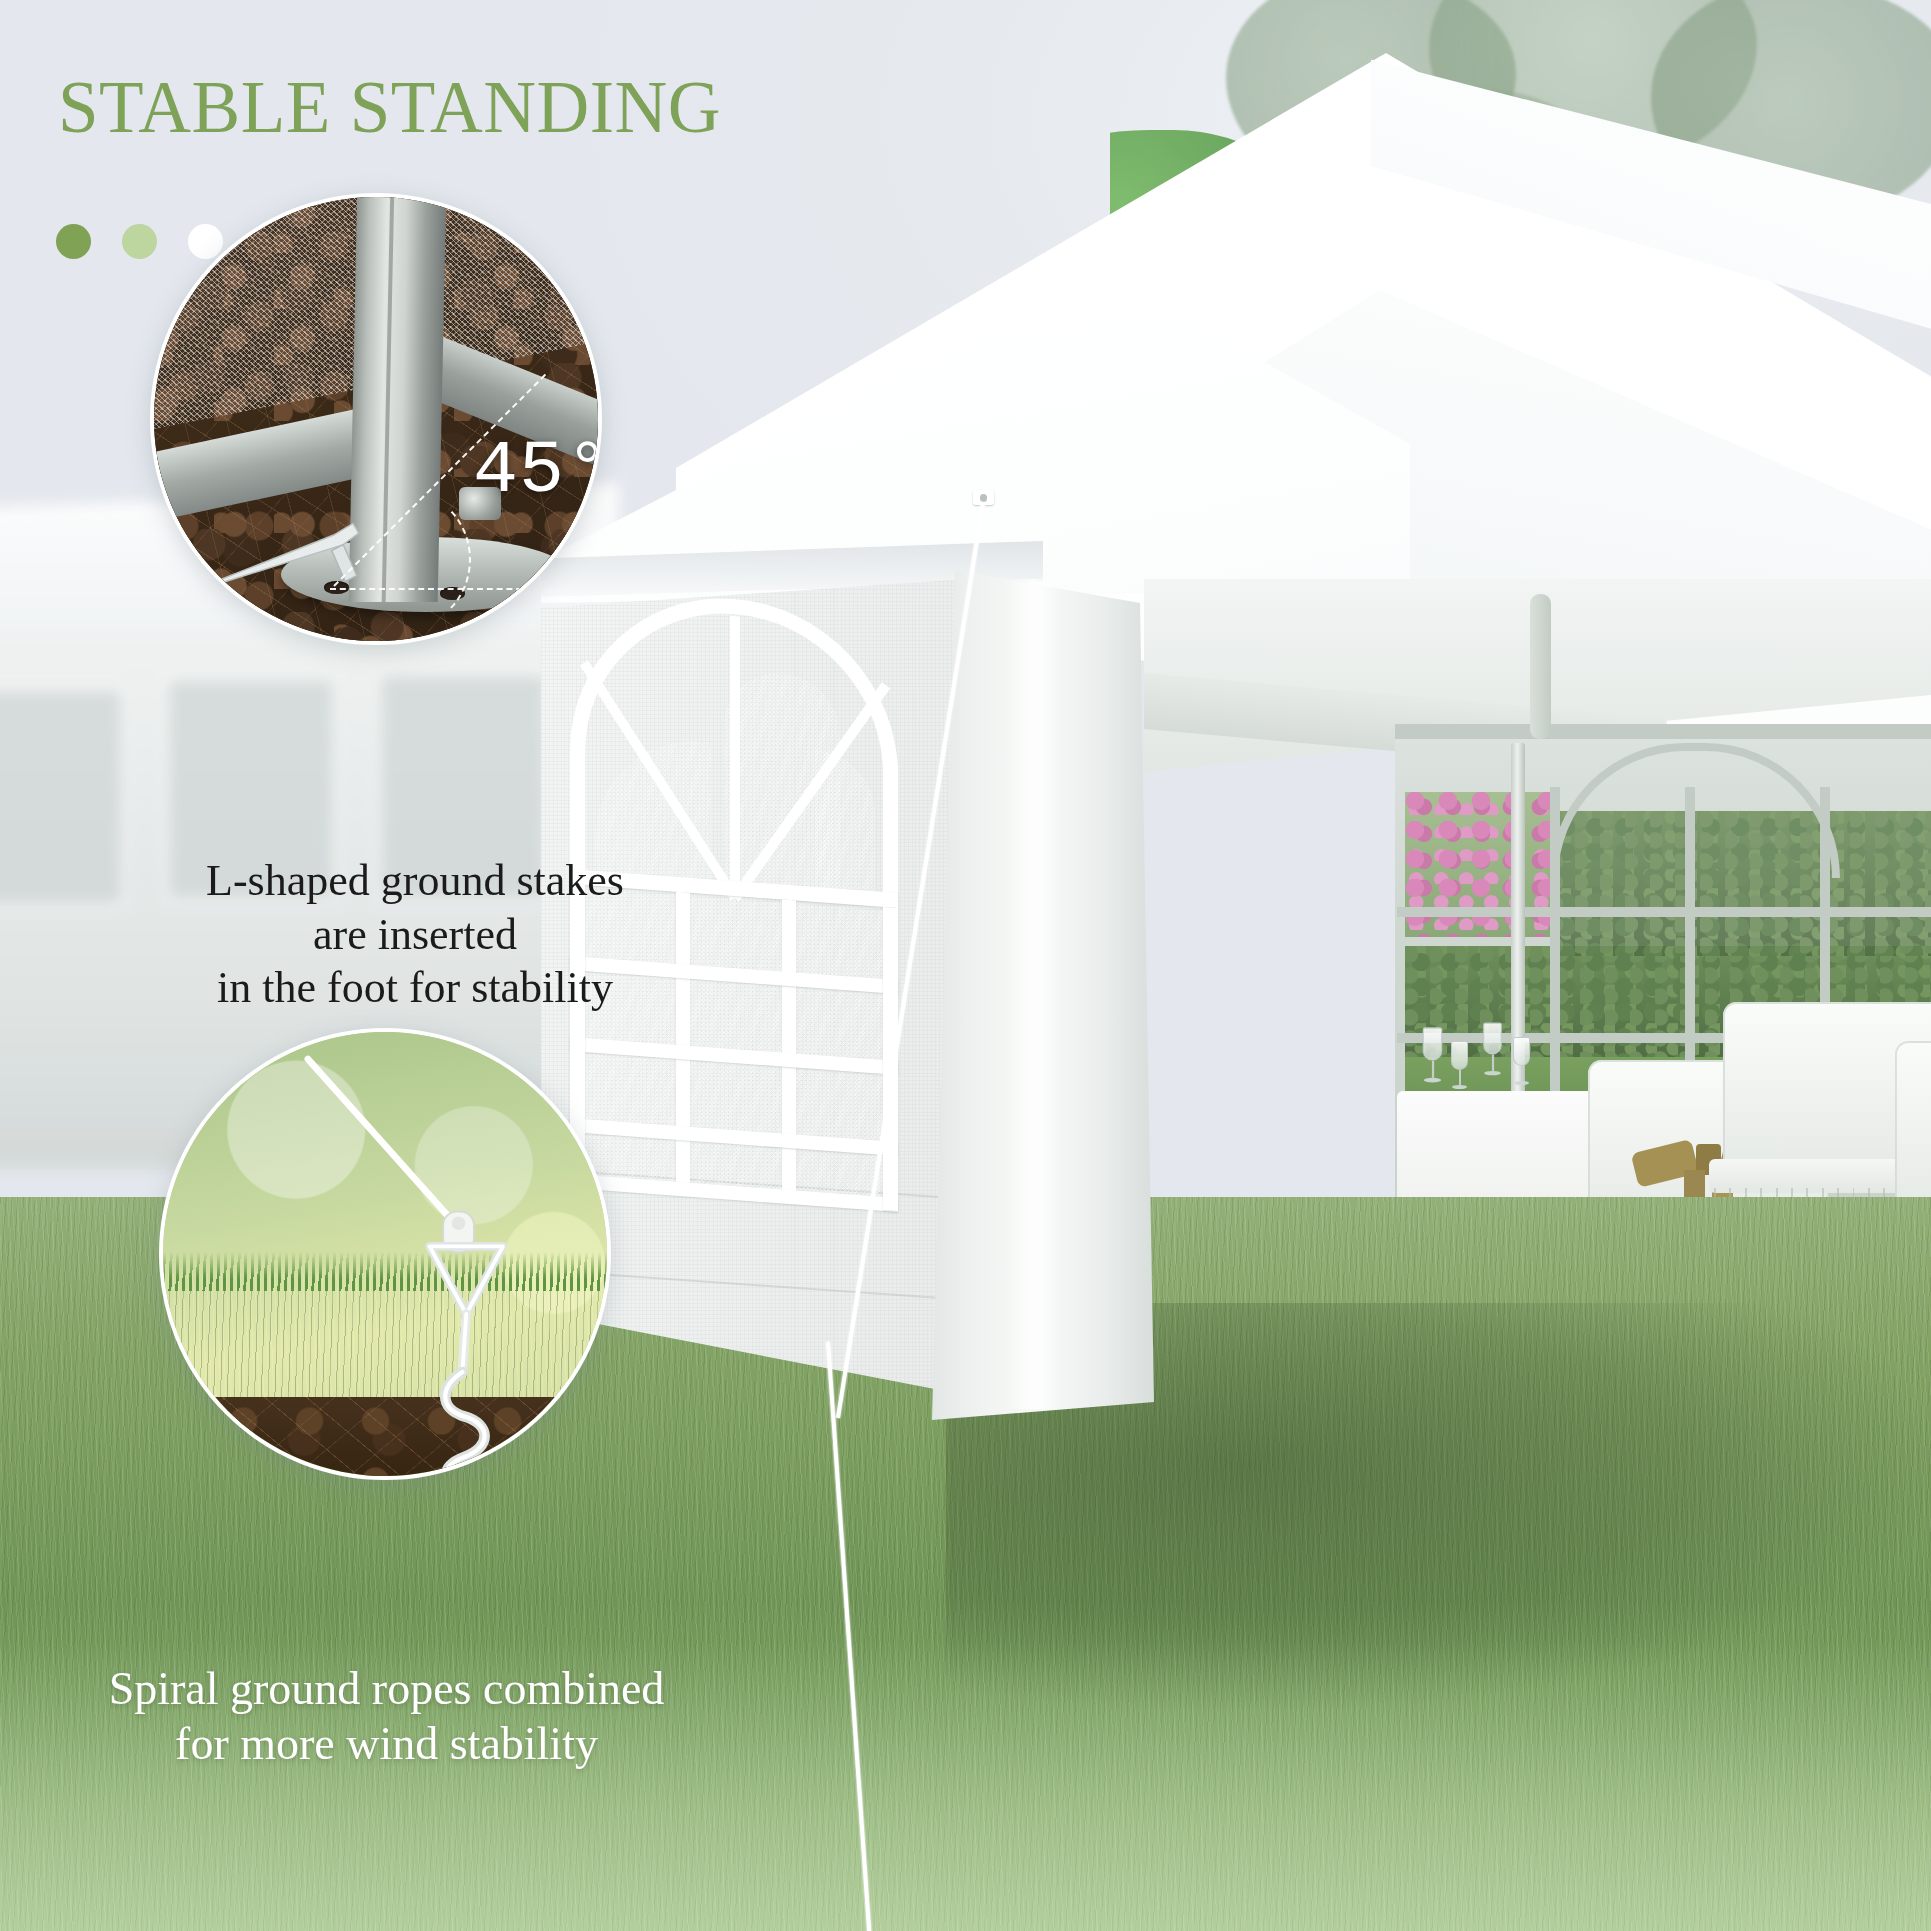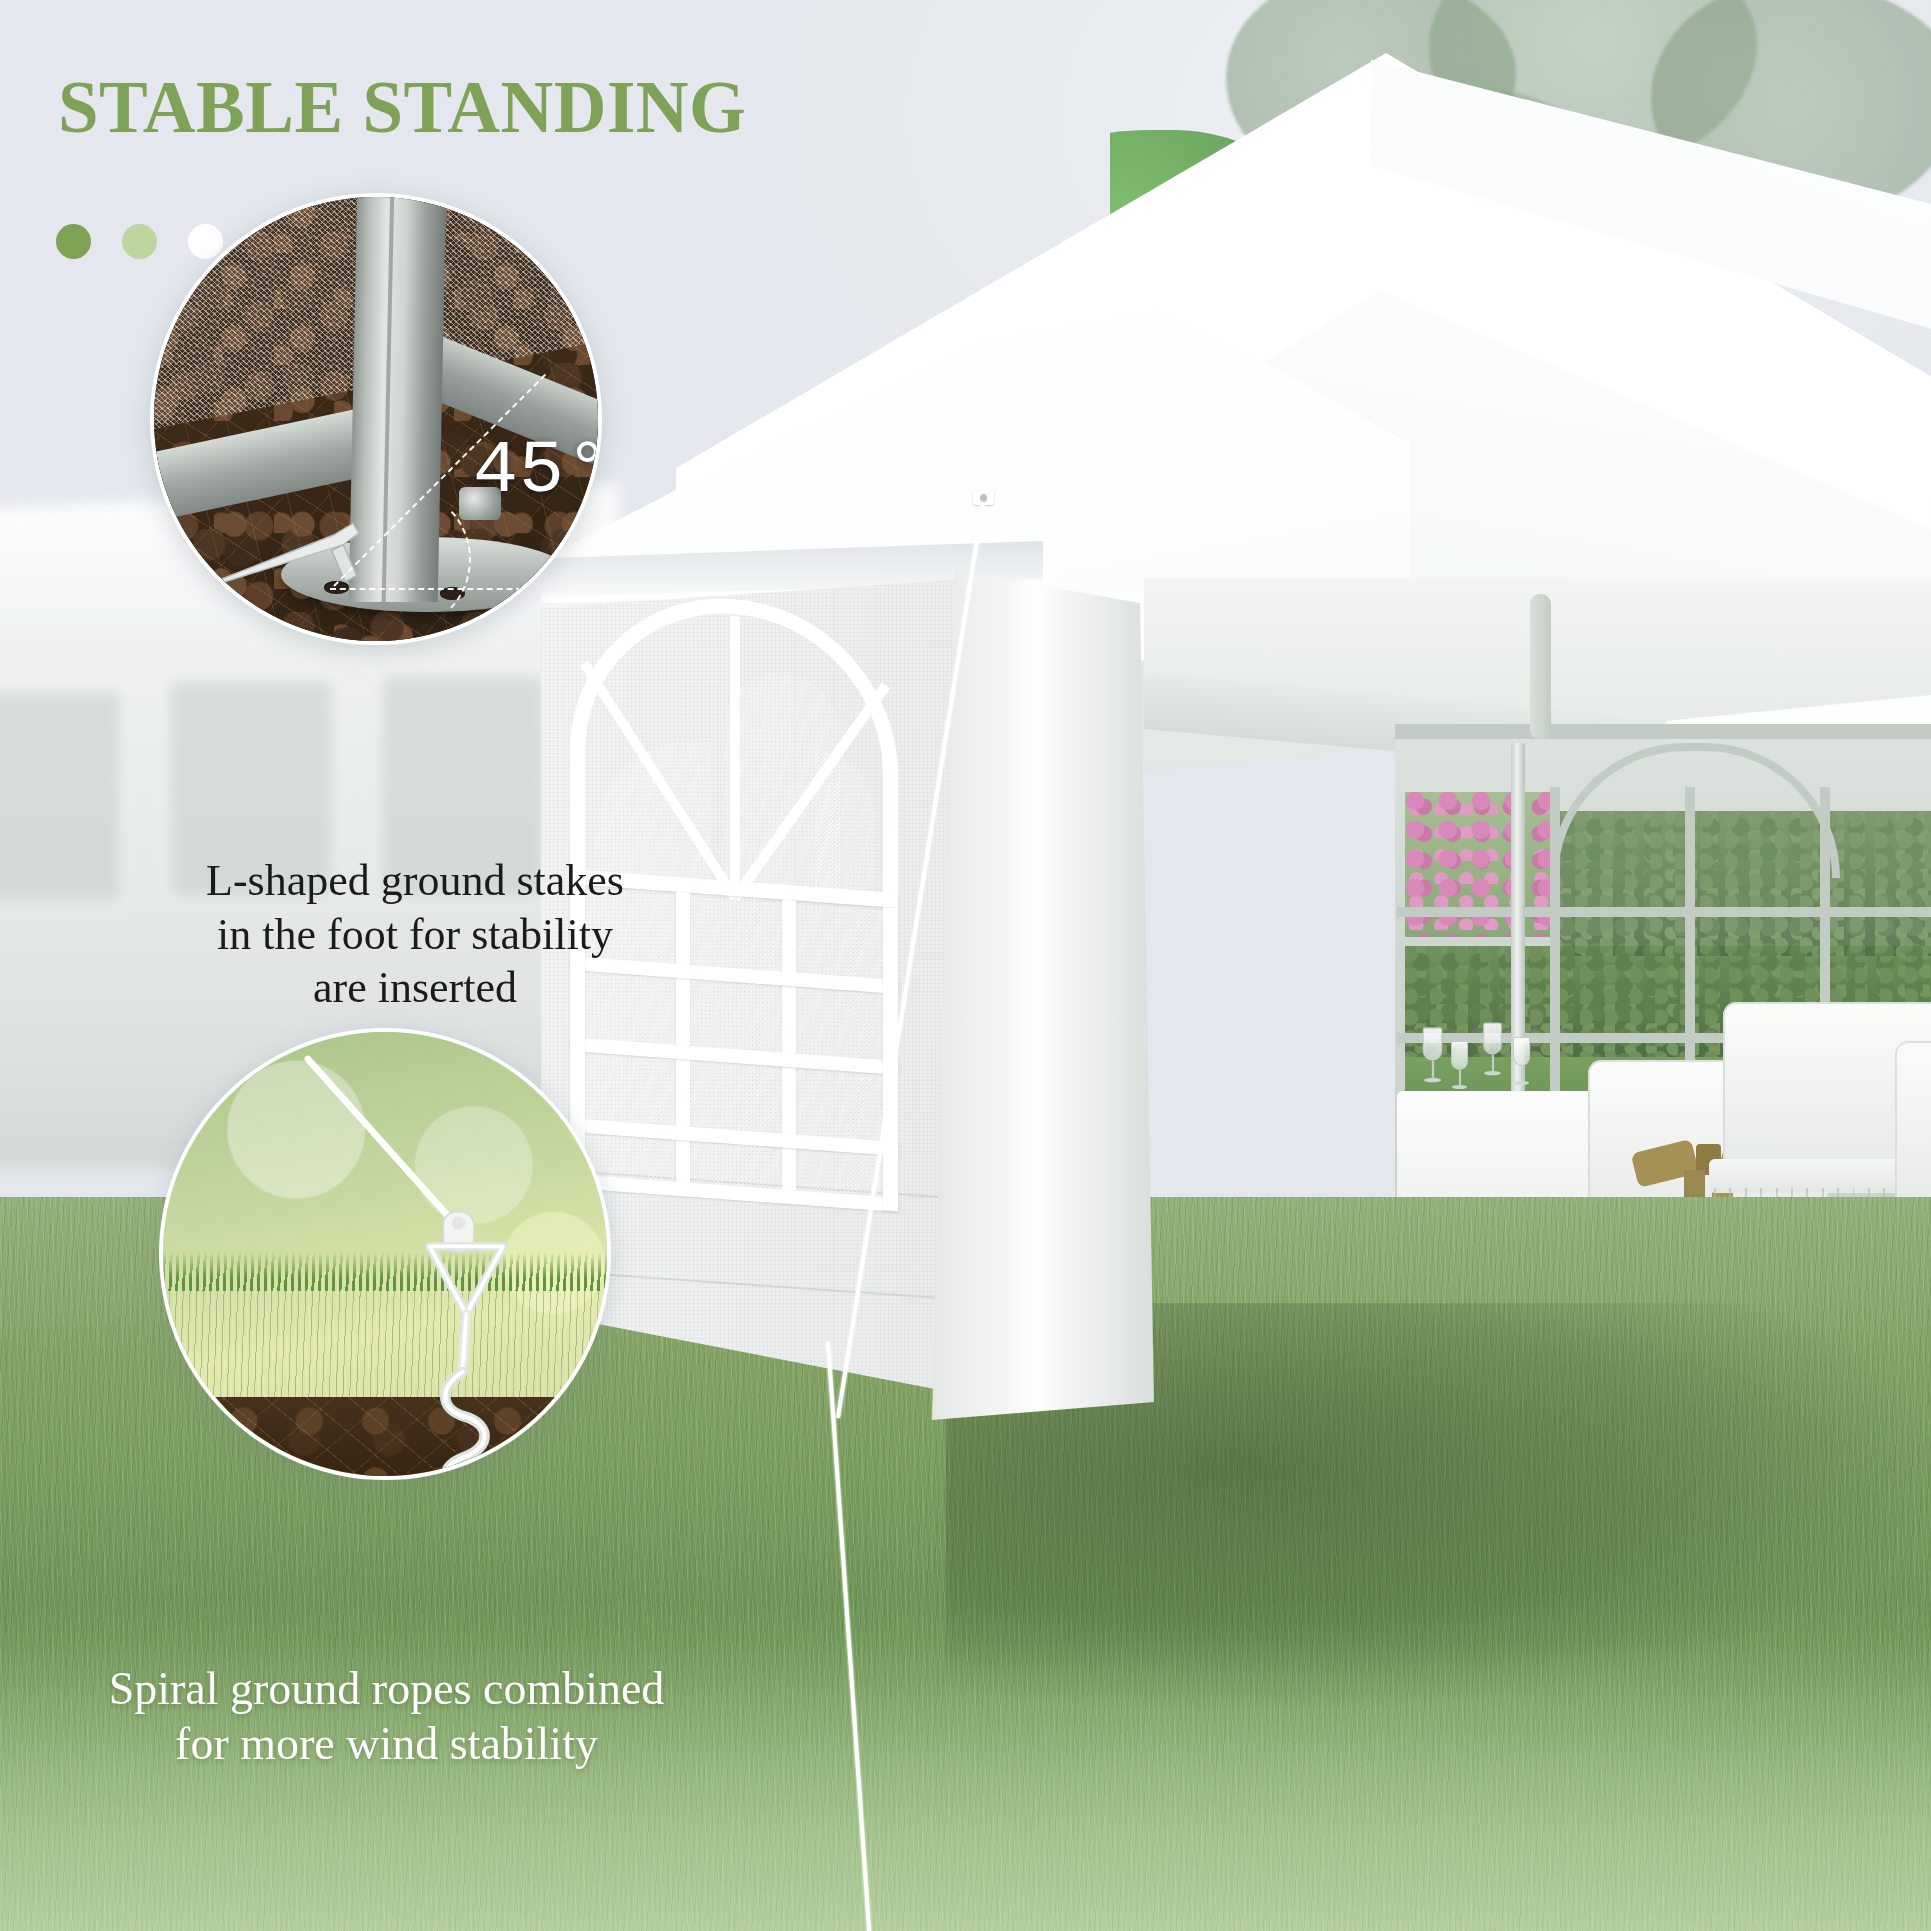--- a/index.html
+++ b/index.html
@@ -259,21 +259,21 @@
   }
   .eyelet:after{
     content:""; position:absolute; left:6.8px; top:3.9px; width:7.7px; height:7.7px;
     background:#b9c1c2; border-radius:50%;
   }
 
   
   .headline{
     position:absolute; left:58px; top:66px;
     font-family:"Liberation Serif", serif;
-    font-weight:bold; font-size:73px; letter-spacing:0.5px;
+    font-weight:normal; font-size:73px; letter-spacing:0.5px;
     color:#7fa259; white-space:nowrap;
   }
   .dots{ position:absolute; left:56px; top:224px; display:flex; gap:31px; align-items:center; }
   .dot{ width:35px; height:35px; border-radius:50%; }
 
   
   .inset1{
     position:absolute; left:150px; top:193px; width:452px; height:452px;
     border-radius:50%; overflow:hidden;
     border:4.8px solid #ffffff;
@@ -596,22 +596,22 @@
     </svg>
 
     <div class="dash" style="left:176px;top:391px;width:251px;"></div>
     <div class="dash" style="left:180px;top:388px;width:299px;transform:rotate(-45deg);"></div>
     <div class="arc45"></div>
     <div class="ang-label">45°</div>
   </div>
 
   <div class="cap1">
     <span class="cap-line">L-shaped ground stakes</span>
+    <span class="cap-line">are inserted</span>
     <span class="cap-line">in the foot for stability</span>
-    <span class="cap-line">are inserted</span>
   </div>
 
   <div class="inset2">
     <div class="bokeh"></div>
     <div class="grass-band"></div>
     <div class="soil-band"></div>
     <svg class="spiral-svg" width="452" height="452" viewBox="0 0 468 468">
 
       <path d="M 150 28 L 300 196" stroke="#ffffff" stroke-width="7" fill="none" stroke-linecap="round"></path>
 

